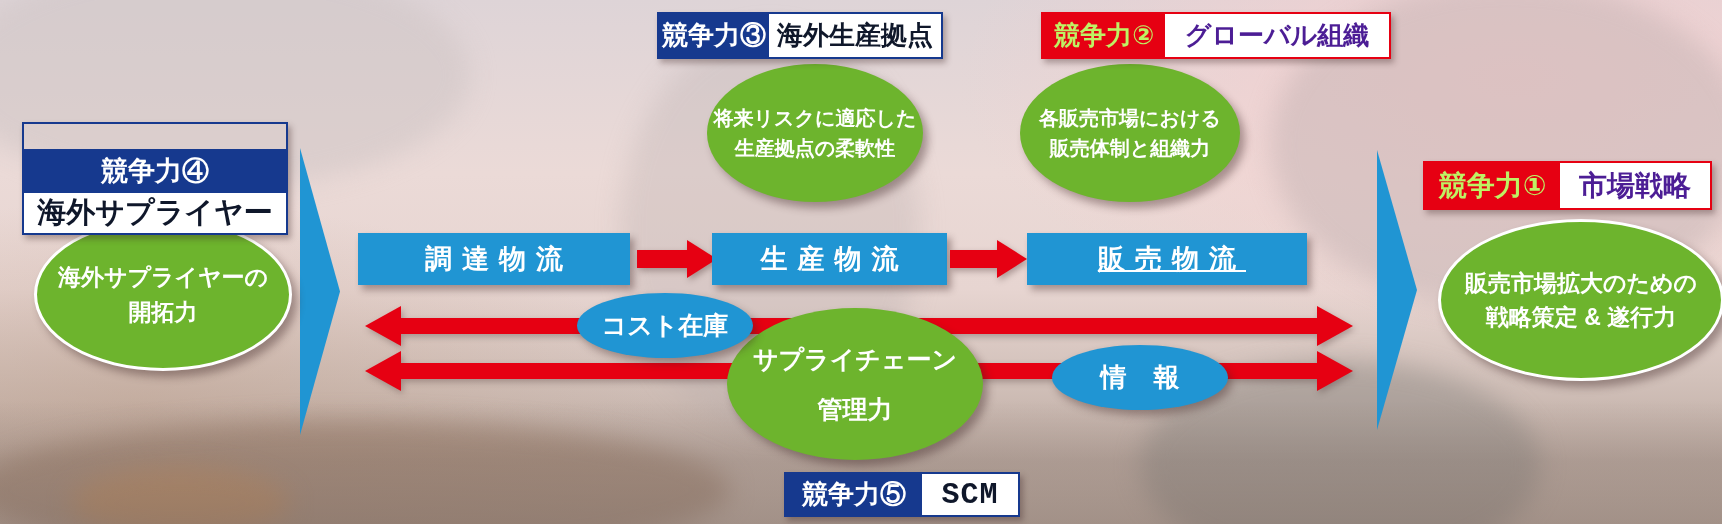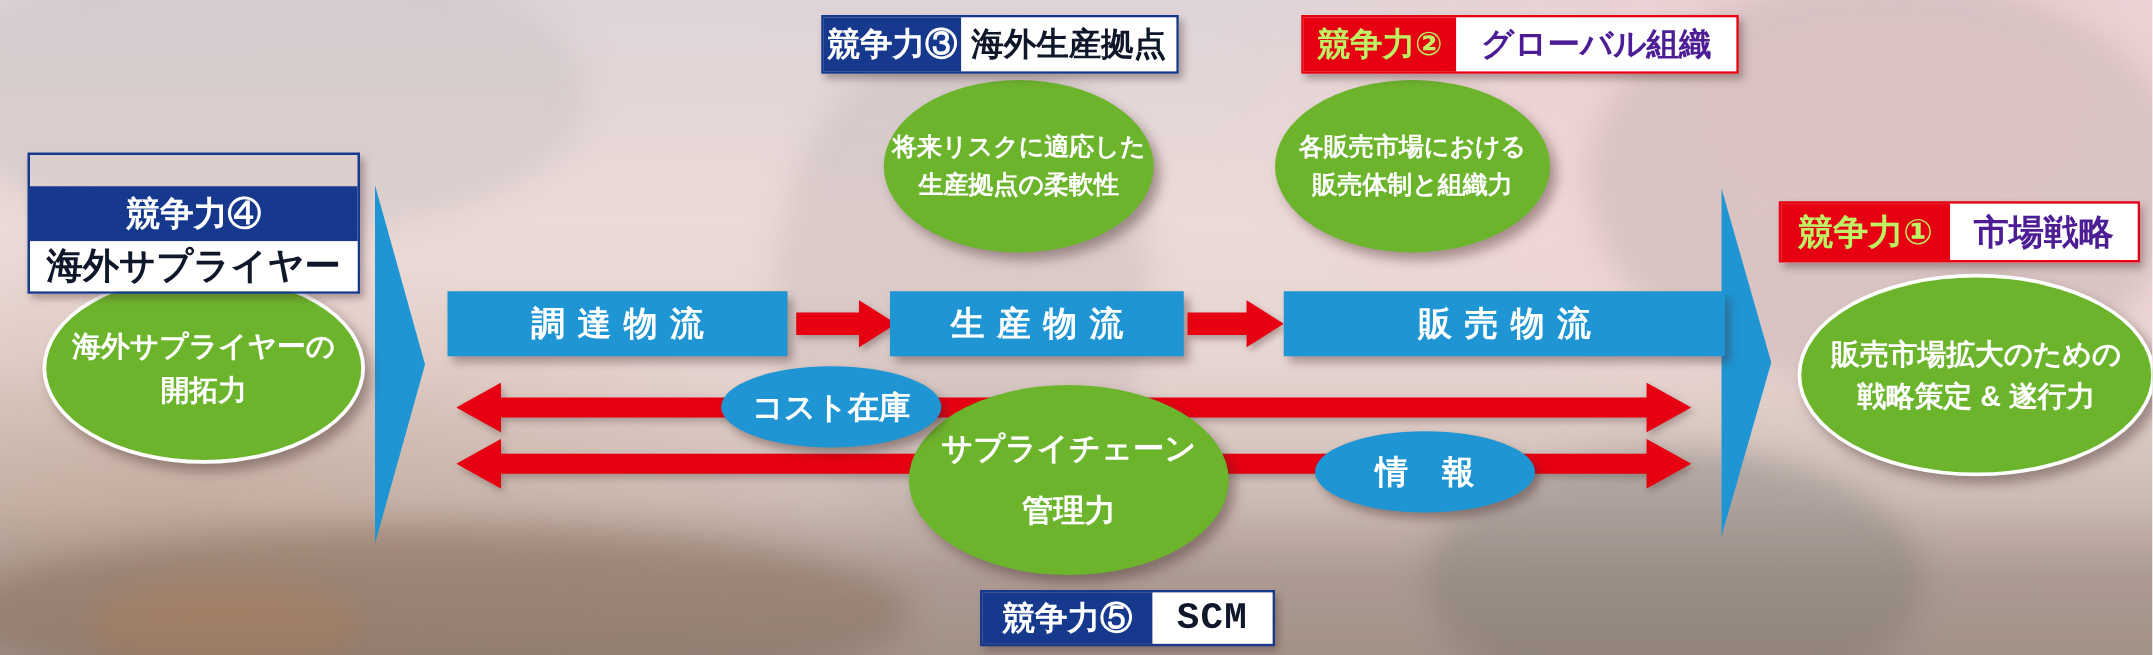--- a/index.html
+++ b/index.html
@@ -55,21 +55,21 @@
   .e-market{left:1438px;top:219px;width:280px;height:156px;font-size:23px;}
   .e-scm{left:727px;top:308px;width:256px;height:152px;font-size:25px;line-height:1.45;gap:14px;}
 
   
   .fbox{position:absolute;top:233px;height:52px;background:#2095d3;color:#fff;
     display:flex;align-items:center;justify-content:center;font-size:27px;
     letter-spacing:10px;padding-left:10px;box-sizing:border-box;
     box-shadow:4px 5px 7px rgba(60,35,35,.38);}
   .fbox.f1{left:358px;width:272px;}
   .fbox.f2{left:712px;width:235px;}
-  .fbox.f3{left:1027px;width:353px;}
+  .fbox.f3{left:1027px;width:280px;text-decoration:underline;}
 
   
   .bell{position:absolute;background:#2095d3;border-radius:50%;color:#fff;
     display:flex;align-items:center;justify-content:center;
     box-shadow:4px 5px 8px rgba(60,35,35,.4);}
   .e-cost{left:577px;top:293px;width:176px;height:65px;font-size:25px;}
   .e-info{left:1052px;top:345px;width:176px;height:65px;font-size:26px;letter-spacing:10px;padding-left:10px;box-sizing:border-box;}
 
   
   .chev{position:absolute;background:#2095d3;clip-path:polygon(0 0,100% 50%,0 100%);

